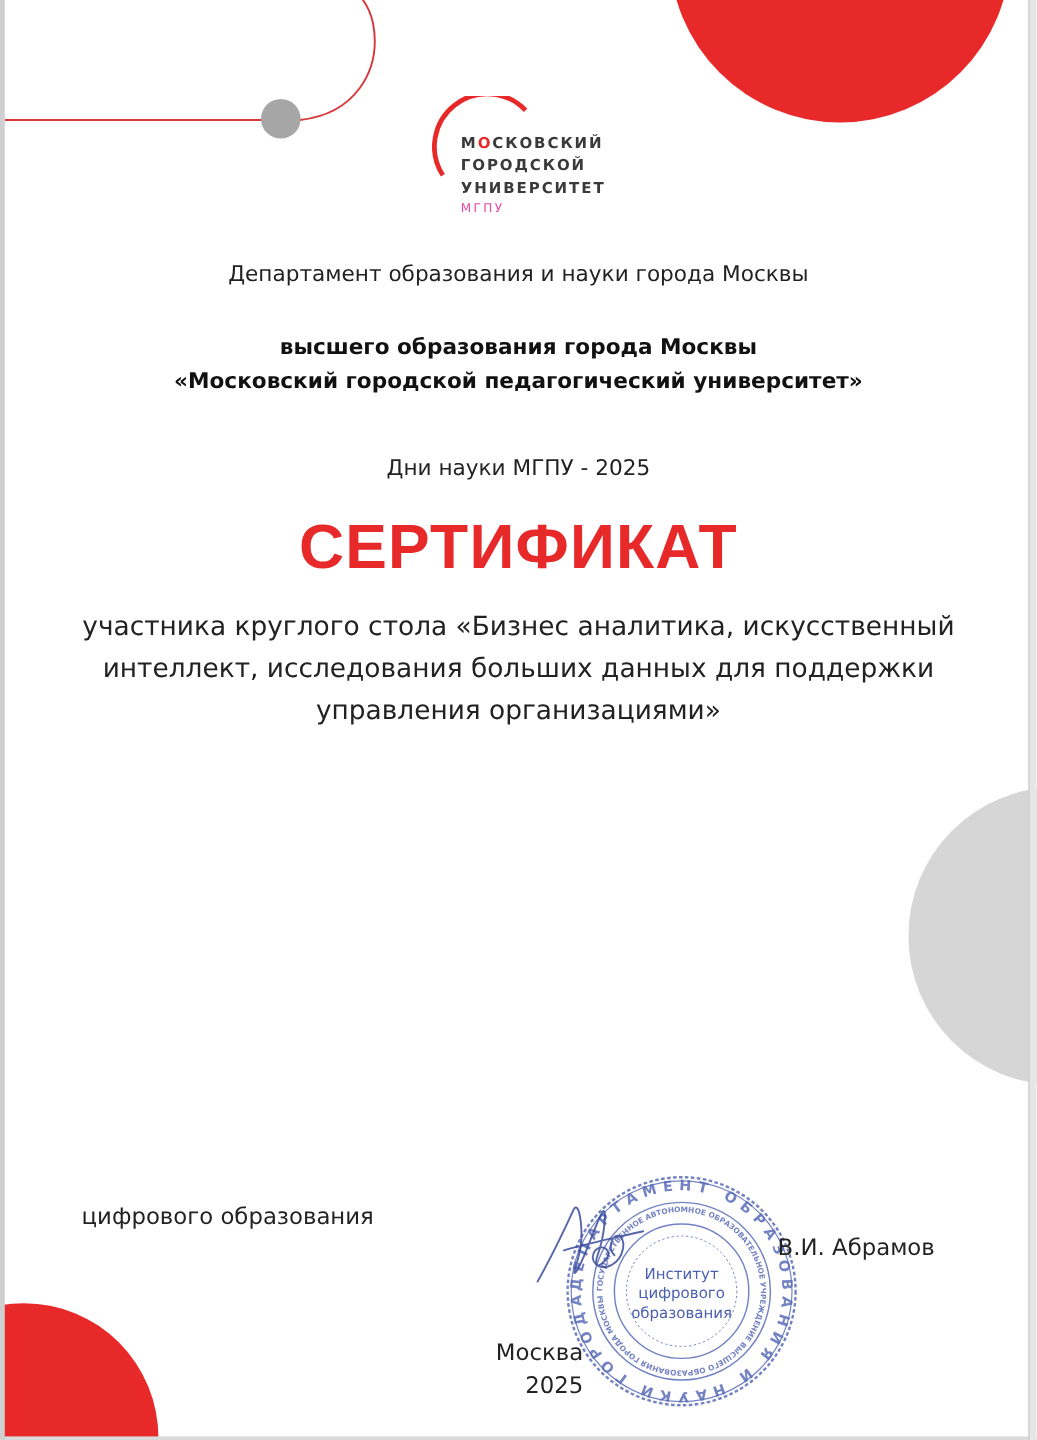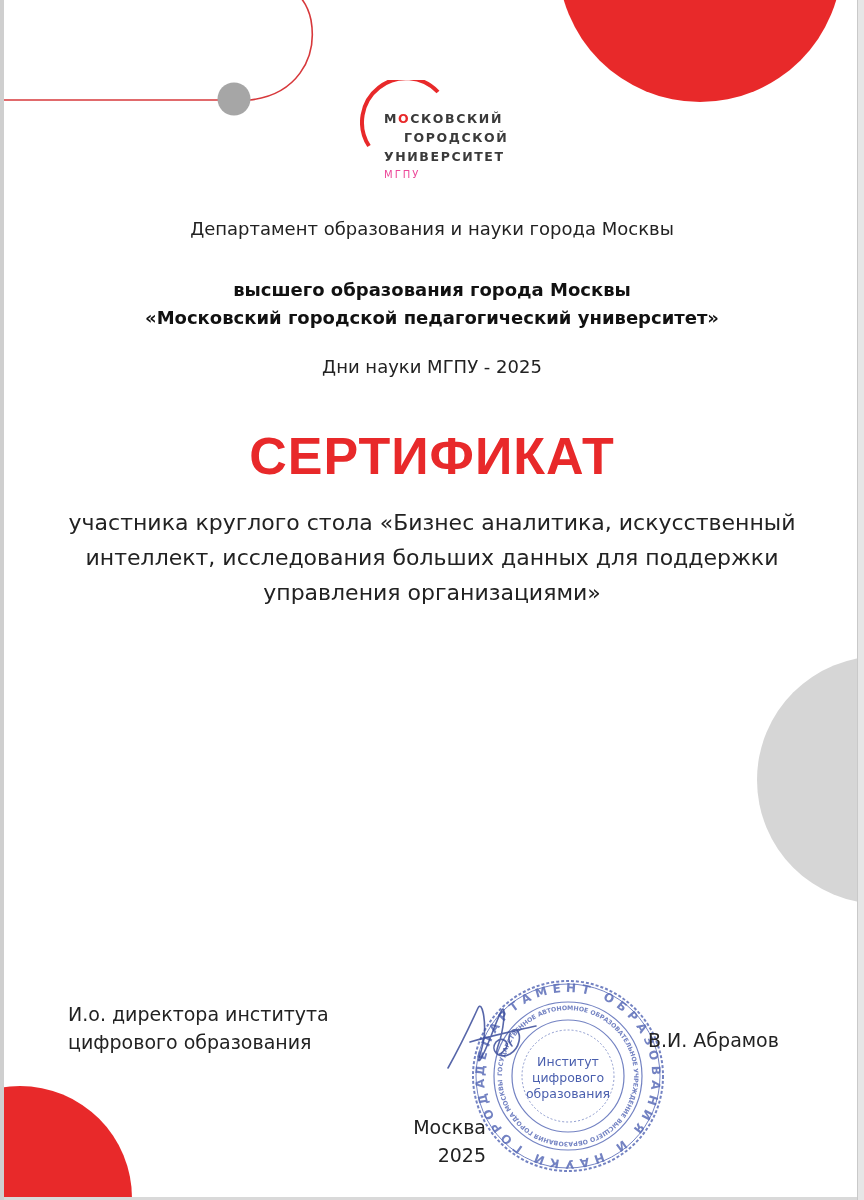--- a/index.html
+++ b/index.html
@@ -19,28 +19,28 @@
   .circle-right-gray { left: 757px; top: 656px; width: 248px; height: 248px; border-radius: 50%; background: #d6d6d6; }
   .circle-bottom-left { left: -92px; top: 1086px; width: 224px; height: 224px; border-radius: 50%; background: var(--red); }
   .right-cover { position: absolute; right: 0; top: 0; width: 7px; height: 1200px; background: #e6e6e6; border-left: 1px solid #c9c9c9; box-sizing: border-box; z-index: 5; }
   .left-cover { position: absolute; left: 0; top: 0; width: 4px; height: 1200px; background: #cfcfcf; z-index: 5; }
 
   .center-text { position: absolute; left: 0; width: 864px; text-align: center; }
 
   .logo { position: absolute; left: 360px; top: 80px; width: 160px; height: 110px; }
   .logo-line { position: absolute; left: 24px; font-family: "DejaVu Sans", sans-serif; font-weight: bold; font-size: 12.5px; letter-spacing: 1.6px; color: #3a3a3a; white-space: nowrap; }
   .logo-line.l1 { top: 31px; }
-  .logo-line.l2 { top: 50px; margin-left: 20px; }
+  .logo-line.l2 { top: 50px; }
   .logo-line.l3 { top: 69px; }
   .logo-line.l4 { top: 89px; color: #ec4899; font-weight: normal; font-size: 10px; letter-spacing: 2px; }
   .logo-red-o { color: var(--red); }
 
   .dept { top: 218px; font-family: "DejaVu Sans", sans-serif; font-size: 18px; color: #222; }
   .inst { top: 276px; font-family: "DejaVu Sans", sans-serif; font-weight: bold; font-size: 18px; color: #111; line-height: 28px; }
-  .event { top: 356px; font-size: 18px; color: #222; }
+  .event { top: 380px; font-size: 18px; color: #222; }
   .cert-title { top: 426px; font-family: Liberation Sans, sans-serif; font-weight: bold; font-size: 52px; letter-spacing: 1px; color: var(--red); }
   .desc { top: 505px; font-size: 22px; line-height: 35px; color: #222; padding: 0 20px; box-sizing: border-box; }
   .name { top: 698px; font-family: "DejaVu Sans", sans-serif; font-weight: bold; font-size: 47px; line-height: 60px; color: #000; }
 
   .sig-left { position: absolute; left: 68px; top: 1000px; font-size: 19px; line-height: 28px; color: #222; }
   .sig-right { position: absolute; left: 648px; top: 1029px; font-size: 19px; color: #222; }
   .city { position: absolute; left: 396px; top: 1113px; width: 90px; text-align: right; font-size: 19px; line-height: 28px; color: #222; }
 
   .stamp { position: absolute; left: 470px; top: 978px; width: 196px; height: 196px; }
   .signature { position: absolute; left: 440px; top: 990px; width: 120px; height: 100px; }
@@ -86,21 +86,20 @@
   <div class="center-text desc">
     <div>участника круглого стола «Бизнес аналитика, искусственный</div>
     <div>интеллект, исследования больших данных для поддержки</div>
     <div>управления организациями»</div>
   </div>
 
   <div class="center-text name">
   </div>
 
   <div class="sig-left">
-    <div>И.о. директора института</div>
     <div>цифрового образования</div>
   </div>
 
   <div class="city">
     <div>Москва</div>
     <div>2025</div>
   </div>
 
   <svg class="stamp" viewBox="0 0 196 196">
     <defs>

